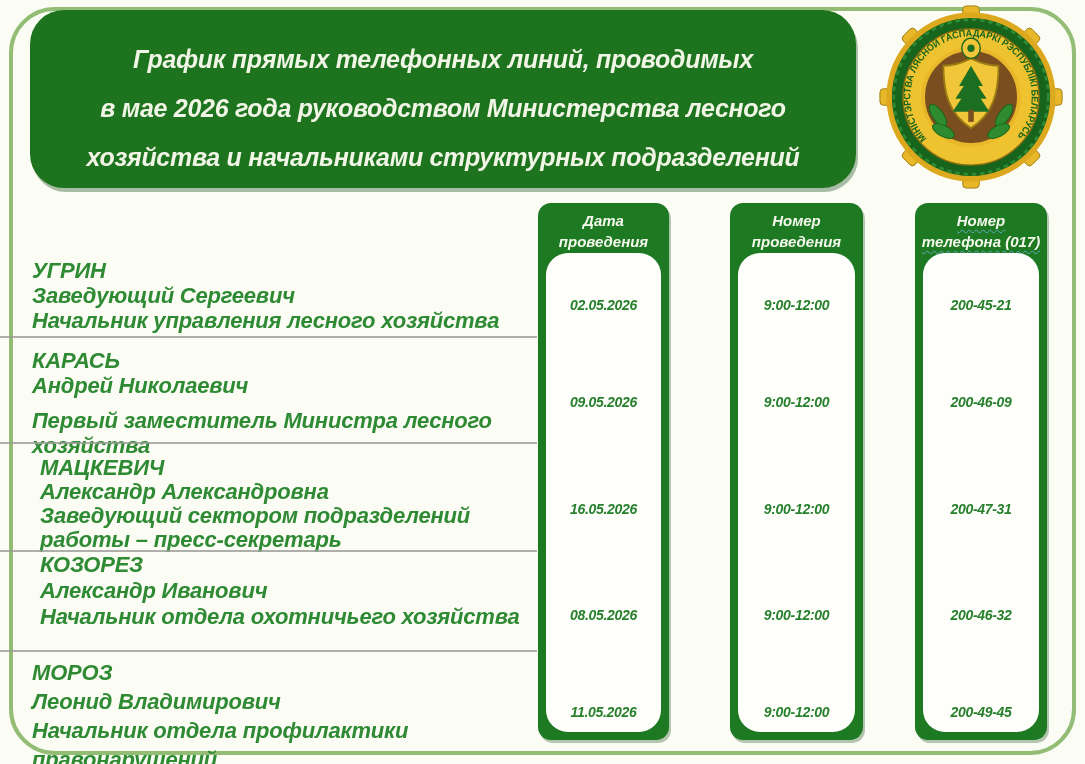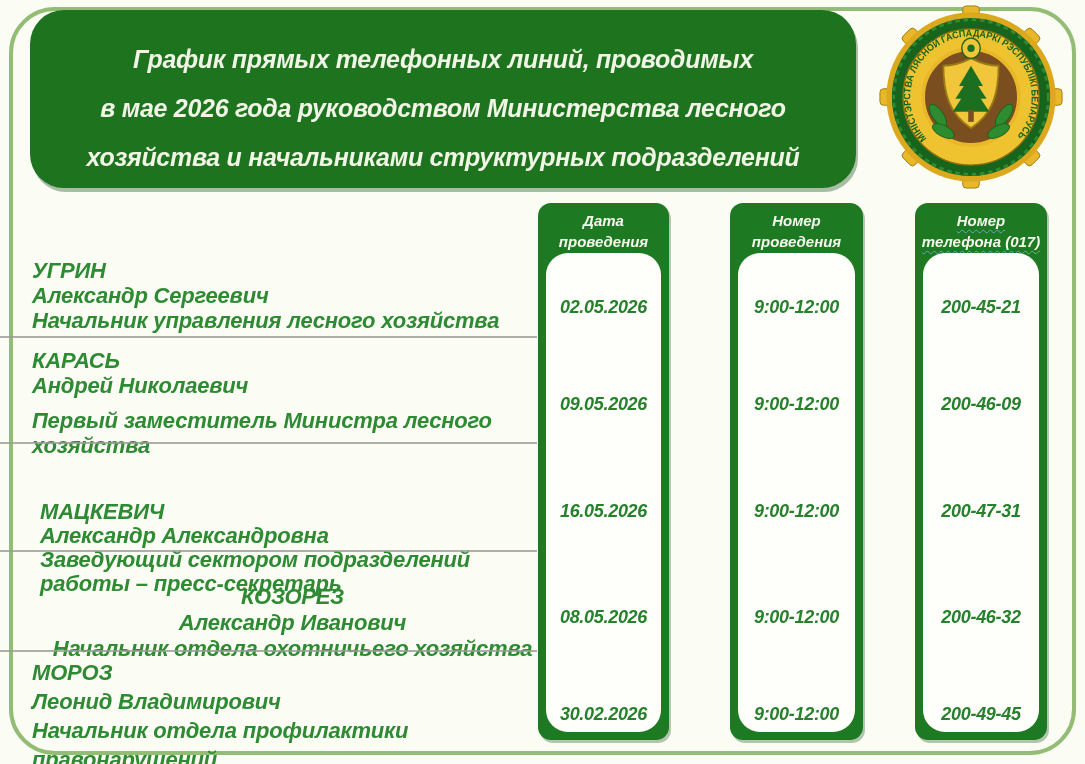--- a/index.html
+++ b/index.html
@@ -23,23 +23,23 @@
   }
   .title-line { font-size:25px; line-height:49px; letter-spacing:-0.3px; }
   
   .emblem { position:absolute; right:20px; top:5px; width:188px; height:184px; }
   
   .person { position:absolute; left:32px; width:505px; color:#2f8a34; font-size:22px; letter-spacing:-0.2px; }
   .person div { line-height:25px; }
   .person.p0 { top:258px; }
   .person.p1 { top:348px; }
   .person.p1 .position { margin-top:10px; }
-  .person.p2 { top:456px; padding-left:8px;margin-top:44px; }
+  .person.p2 { top:456px; padding-left:8px; }
   .person.p2 div { line-height:24px; }
-  .person.p3 { top:584px; padding-left:8px;text-align:center; }
+  .person.p3 { top:552px; padding-left:8px; }
   .person.p3 div { line-height:26px; }
   .person.p4 { top:658px; }
   .person.p4 div { line-height:29px; }
   .separator {
     position:absolute; left:0; width:537px; height:2px;
     background:#9b9b99; opacity:.8;
   }
   .sep0{top:336px} .sep1{top:442px} .sep2{top:550px} .sep3{top:650px}
   
   .col {
@@ -58,21 +58,21 @@
   .col-phone .col-header div {
     text-decoration:underline wavy rgba(110,175,215,.85) 1px;
     text-underline-offset:3px;
   }
   .col-panel {
     position:absolute; left:8px; right:8px; top:50px; bottom:8px;
     background:#fefefb; border-radius:22px;
   }
   .cell {
     position:absolute; left:0; right:0; height:26px; text-align:center;
-    color:#27802c; font-size:18px; letter-spacing:-0.3px;
+    color:#27802c; font-size:14px; letter-spacing:-0.3px;
   }
   .cell-0{top:44px} .cell-1{top:141px} .cell-2{top:248px} .cell-3{top:354px} .cell-4{top:451px}
 </style>
 </head>
 <body>
 
 <div class="page-border"></div>
 
 <div class="title-box">
   <div class="title-line">График прямых телефонных линий, проводимых</div>
@@ -131,21 +131,21 @@
     <ellipse cx="136" cy="120" rx="6" ry="14" transform="rotate(35 136 120)"></ellipse>
     <ellipse cx="130" cy="137" rx="6" ry="13" transform="rotate(62 130 137)"></ellipse>
   </g>
   <ellipse cx="100" cy="47" rx="10" ry="11" fill="#f2c63a" stroke="#17641c" stroke-width="1.5"></ellipse>
   <circle cx="100" cy="47" r="4" fill="#1c6f21"></circle>
 </svg>
 
 <div>
   <div class="person p0">
     <div class="surname">УГРИН</div>
-    <div class="fname">Александр Сергеевич</div>
+    <div class="fname">Заведующий Сергеевич</div>
     <div class="position">Начальник управления лесного хозяйства</div>
   </div>
   <div class="separator sep0"></div>
   <div class="person p1">
     <div class="surname">КАРАСЬ</div>
     <div class="fname">Андрей Николаевич</div>
     <div class="position">Первый заместитель Министра лесного хозяйства</div>
   </div>
   <div class="separator sep1"></div>
   <div class="person p2">
@@ -170,21 +170,21 @@
 <div class="col col-date">
   <div class="col-header">
     <div>Дата</div>
     <div>проведения</div>
   </div>
   <div class="col-panel">
     <div class="cell cell-0">02.05.2026</div>
     <div class="cell cell-1">09.05.2026</div>
     <div class="cell cell-2">16.05.2026</div>
     <div class="cell cell-3">08.05.2026</div>
-    <div class="cell cell-4">30.02.2026</div>
+    <div class="cell cell-4">11.05.2026</div>
   </div>
 </div>
 
 <div class="col col-time">
   <div class="col-header">
     <div>Номер</div>
     <div>проведения</div>
   </div>
   <div class="col-panel">
     <div class="cell cell-0">9:00-12:00</div>

